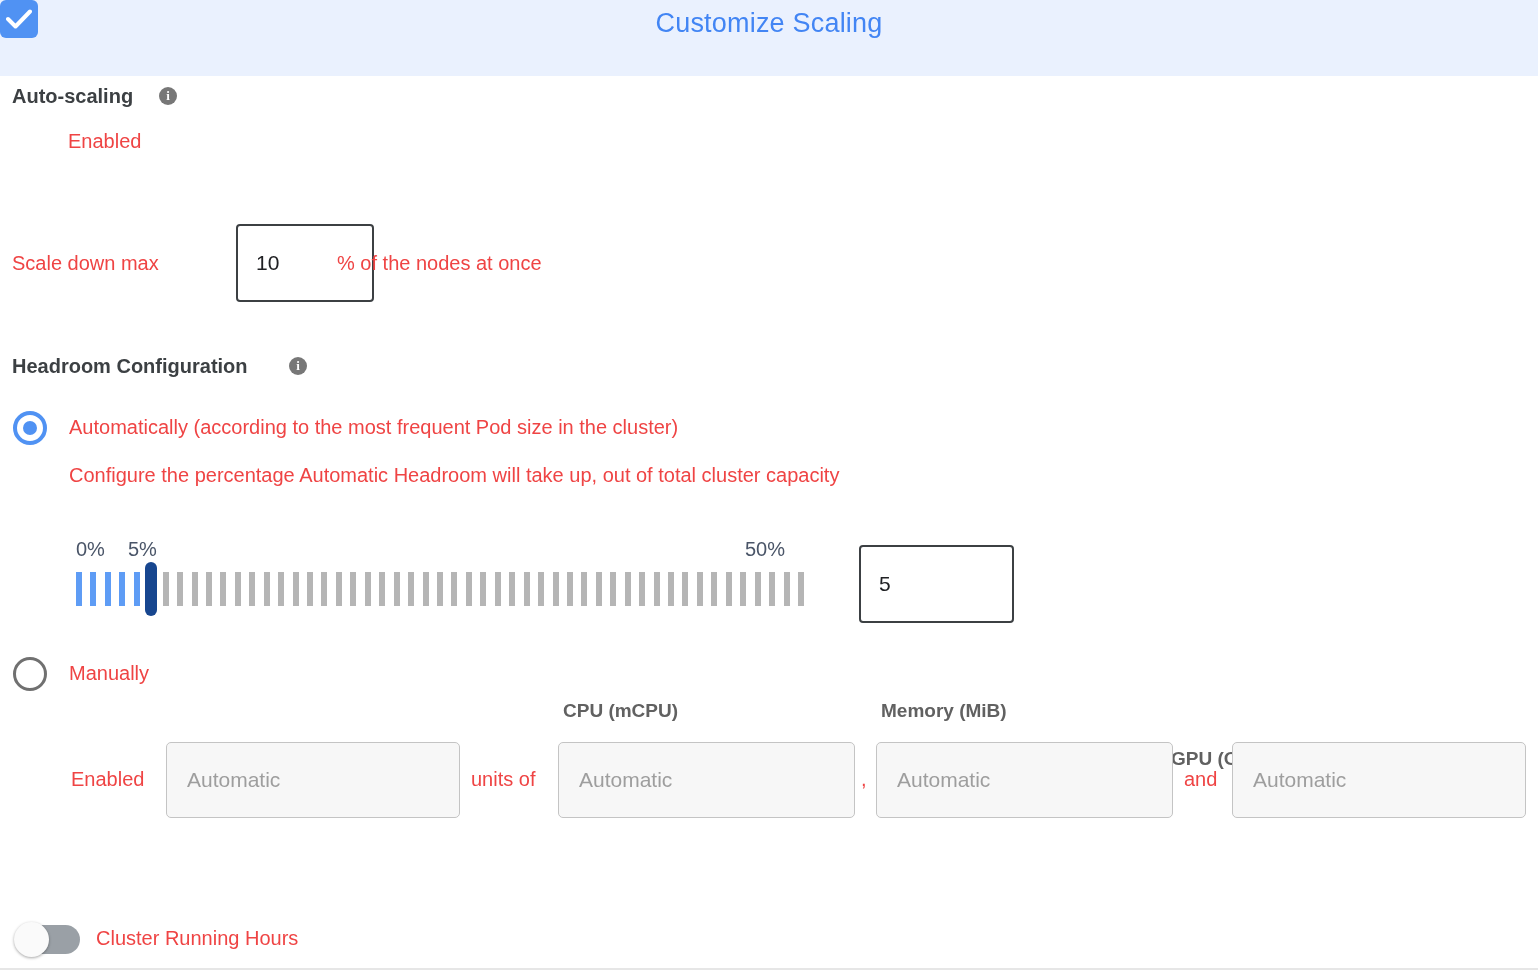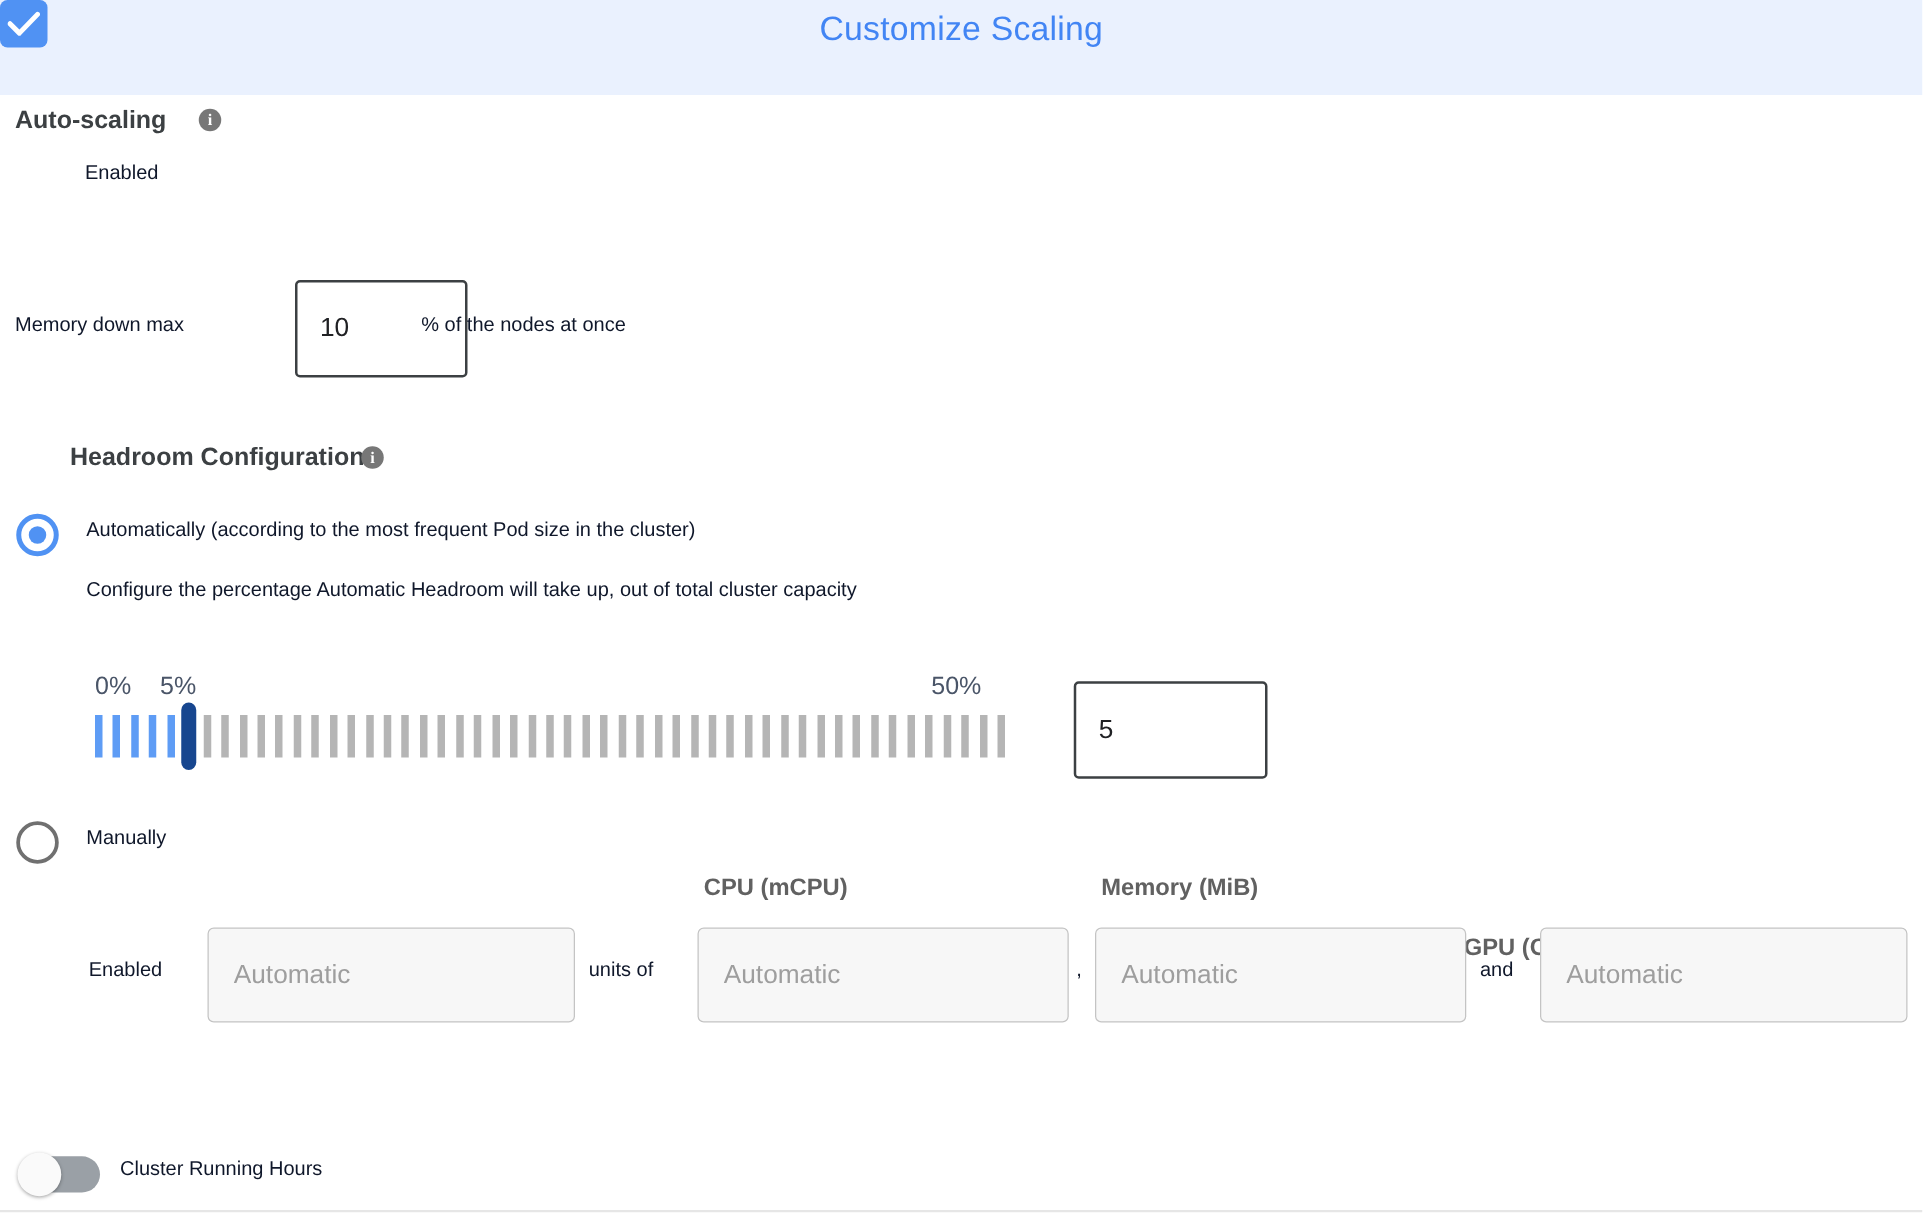--- a/index.html
+++ b/index.html
@@ -39,22 +39,22 @@
   .section-label {
     position: absolute;
     font-size: 20px;
     font-weight: bold;
     color: #3c4043;
     white-space: nowrap;
     text-align: center;
   }
   .plain {
     position: absolute;
-    font-size: 16px;
-    color: #0f172a;
+    font-size: 20px;
+    color: #ef4444;
     white-space: nowrap;
   }
 
   
   .info-icon {
     position: absolute;
     width: 18px;
     height: 18px;
     border-radius: 50%;
     background: #777777;
@@ -215,25 +215,25 @@
 <div class="section-label" style="left:12px; top:85px;">Auto-scaling</div>
 <div class="info-icon" style="left:159px; top:87px;">i</div>
 
 <div class="checkbox">
   <svg width="26" height="24" viewBox="0 0 26 24">
     <path d="M2 12 L9.5 19.5 L24 4.5" stroke="#ffffff" stroke-width="4" fill="none" stroke-linecap="round" stroke-linejoin="round"></path>
   </svg>
 </div>
 <div class="plain" style="left:68px; top:130px;">Enabled</div>
 
-<div class="plain" style="left:12px; top:252px;">Memory down max</div>
+<div class="plain" style="left:12px; top:252px;">Scale down max</div>
 <input class="input-dark" style="left: 195px; top: 224px; width: 138px; height: 78px;" value="10">
 <div class="plain" style="left:337px; top:252px;">% of the nodes at once</div>
 
-<div class="section-label" style="left:12px; top:355px;margin-left:44px;">Headroom Configuration</div>
+<div class="section-label" style="left:12px; top:355px;">Headroom Configuration</div>
 <div class="info-icon" style="left:289px; top:357px;">i</div>
 
 <div class="radio on" style="left:13px; top:411px;"></div>
 <div class="plain" style="left:69px; top:416px;">Automatically (according to the most frequent Pod size in the cluster)</div>
 <div class="plain" style="left:69px; top:464px;">Configure the percentage Automatic Headroom will take up, out of total cluster capacity</div>
 
 <div class="scale-label" style="left:76px; top:538px;">0%</div>
 <div class="scale-label" style="left:128px; top:538px;">5%</div>
 <div class="scale-label" style="left:745px; top:538px;">50%</div>
 

